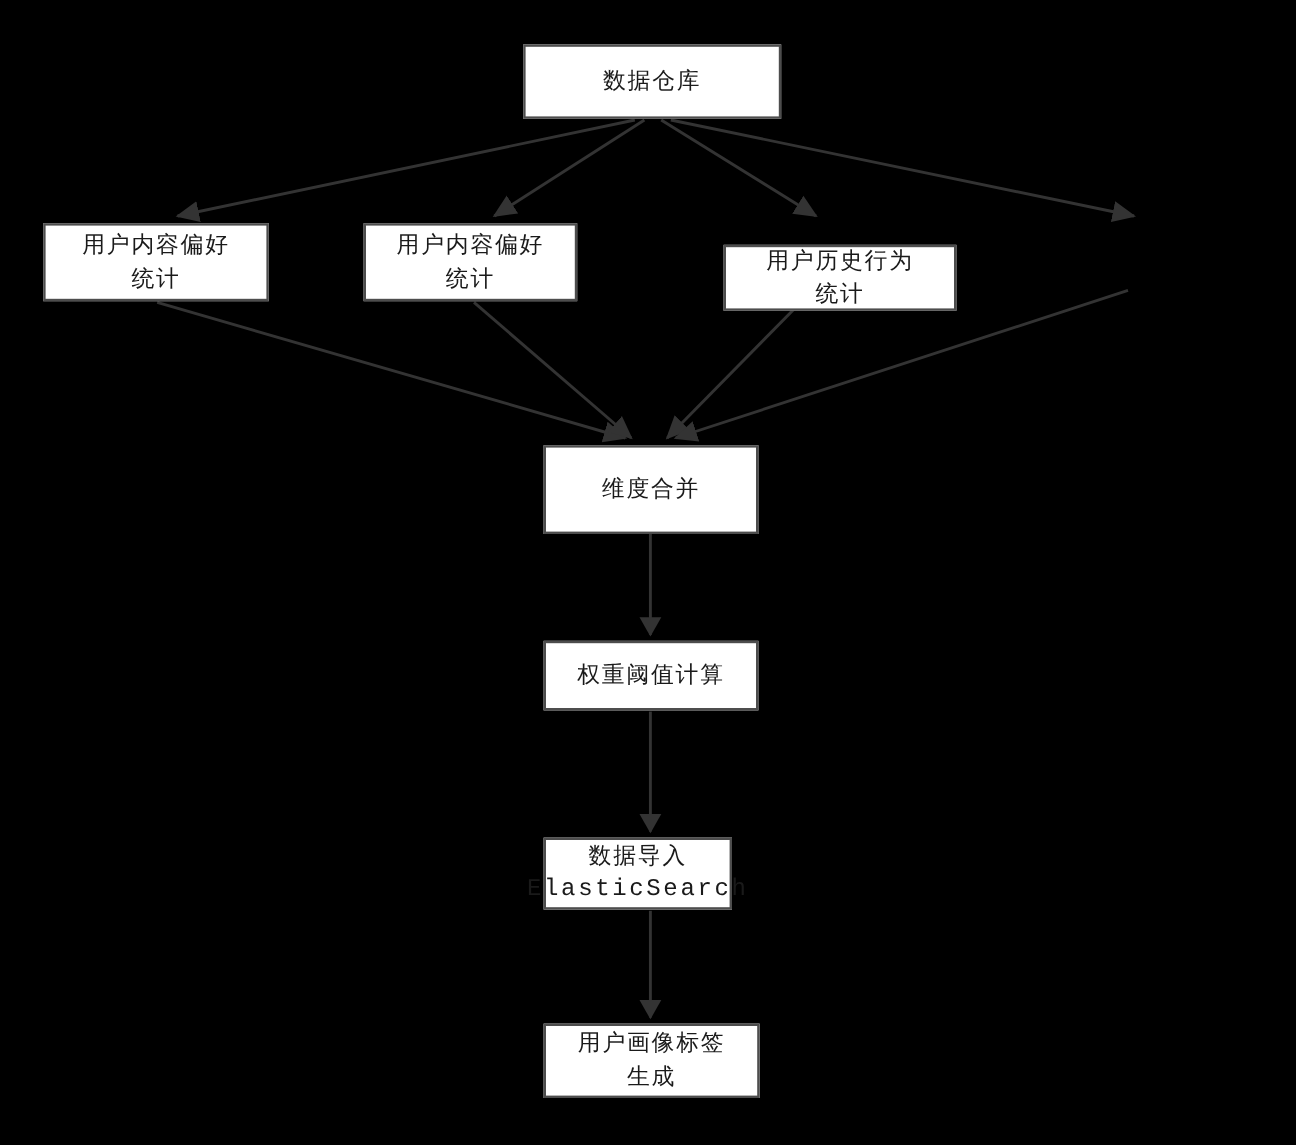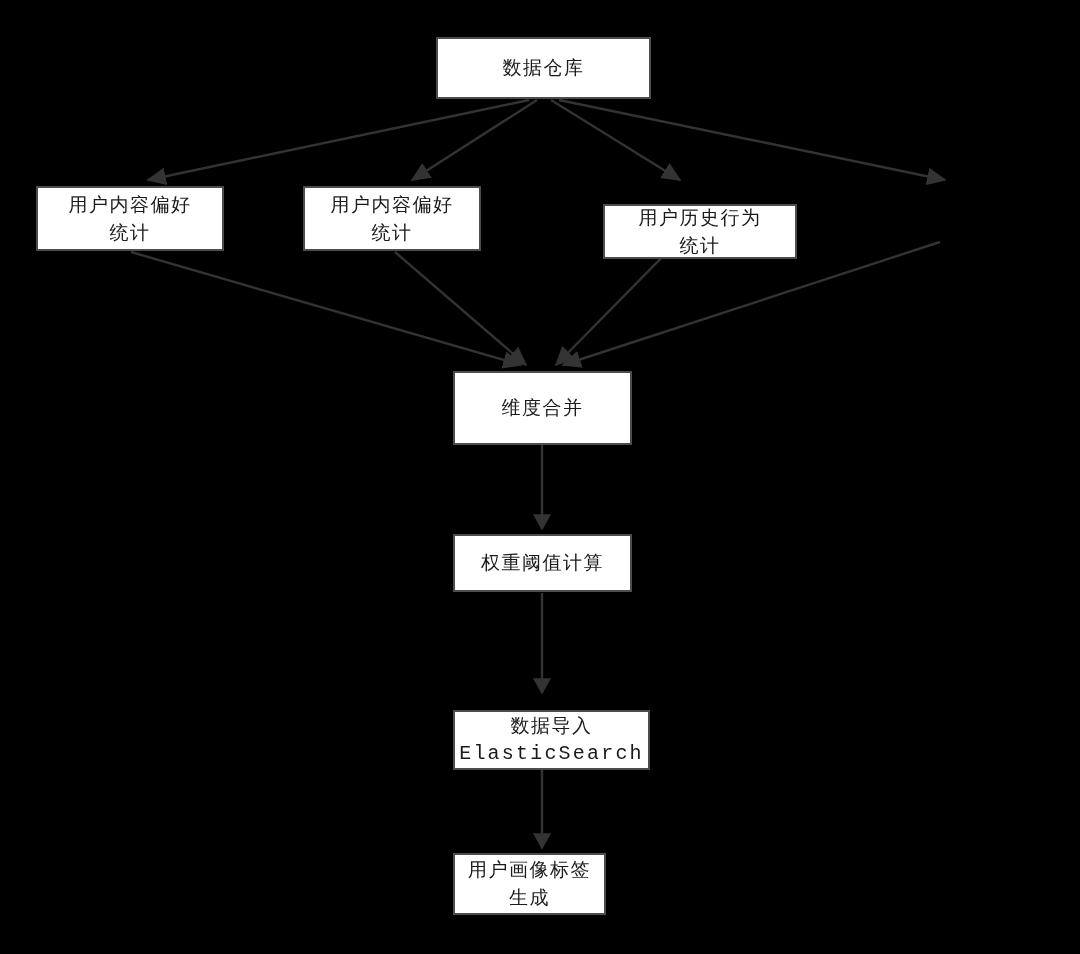--- a/index.html
+++ b/index.html
@@ -102,25 +102,25 @@
 
 
   <div class="node" style="left:453px; top:371px; width:179px; height:74px;">
     <span class="node-label">维度合并</span>
   </div>
 
   <div class="node" style="left:453px; top:534px; width:179px; height:58px;">
     <span class="node-label">权重阈值计算</span>
   </div>
 
-  <div class="node" style="left:453px; top:698px; width:197px; height:60px;margin-top:12px;">
+  <div class="node" style="left:453px; top:698px; width:157px; height:60px;">
     <span class="node-label">
       <span>数据导入</span>
       <span class="mono">ElasticSearch</span>
     </span>
   </div>
 
-  <div class="node" style="left:453px; top:853px; width:153px; height:62px;">
+  <div class="node" style="left:453px; top:853px; width:180px; height:62px;">
     <span class="node-label">用户画像标签
 生成</span>
   </div>
 
 </div>
 
 </body></html>

